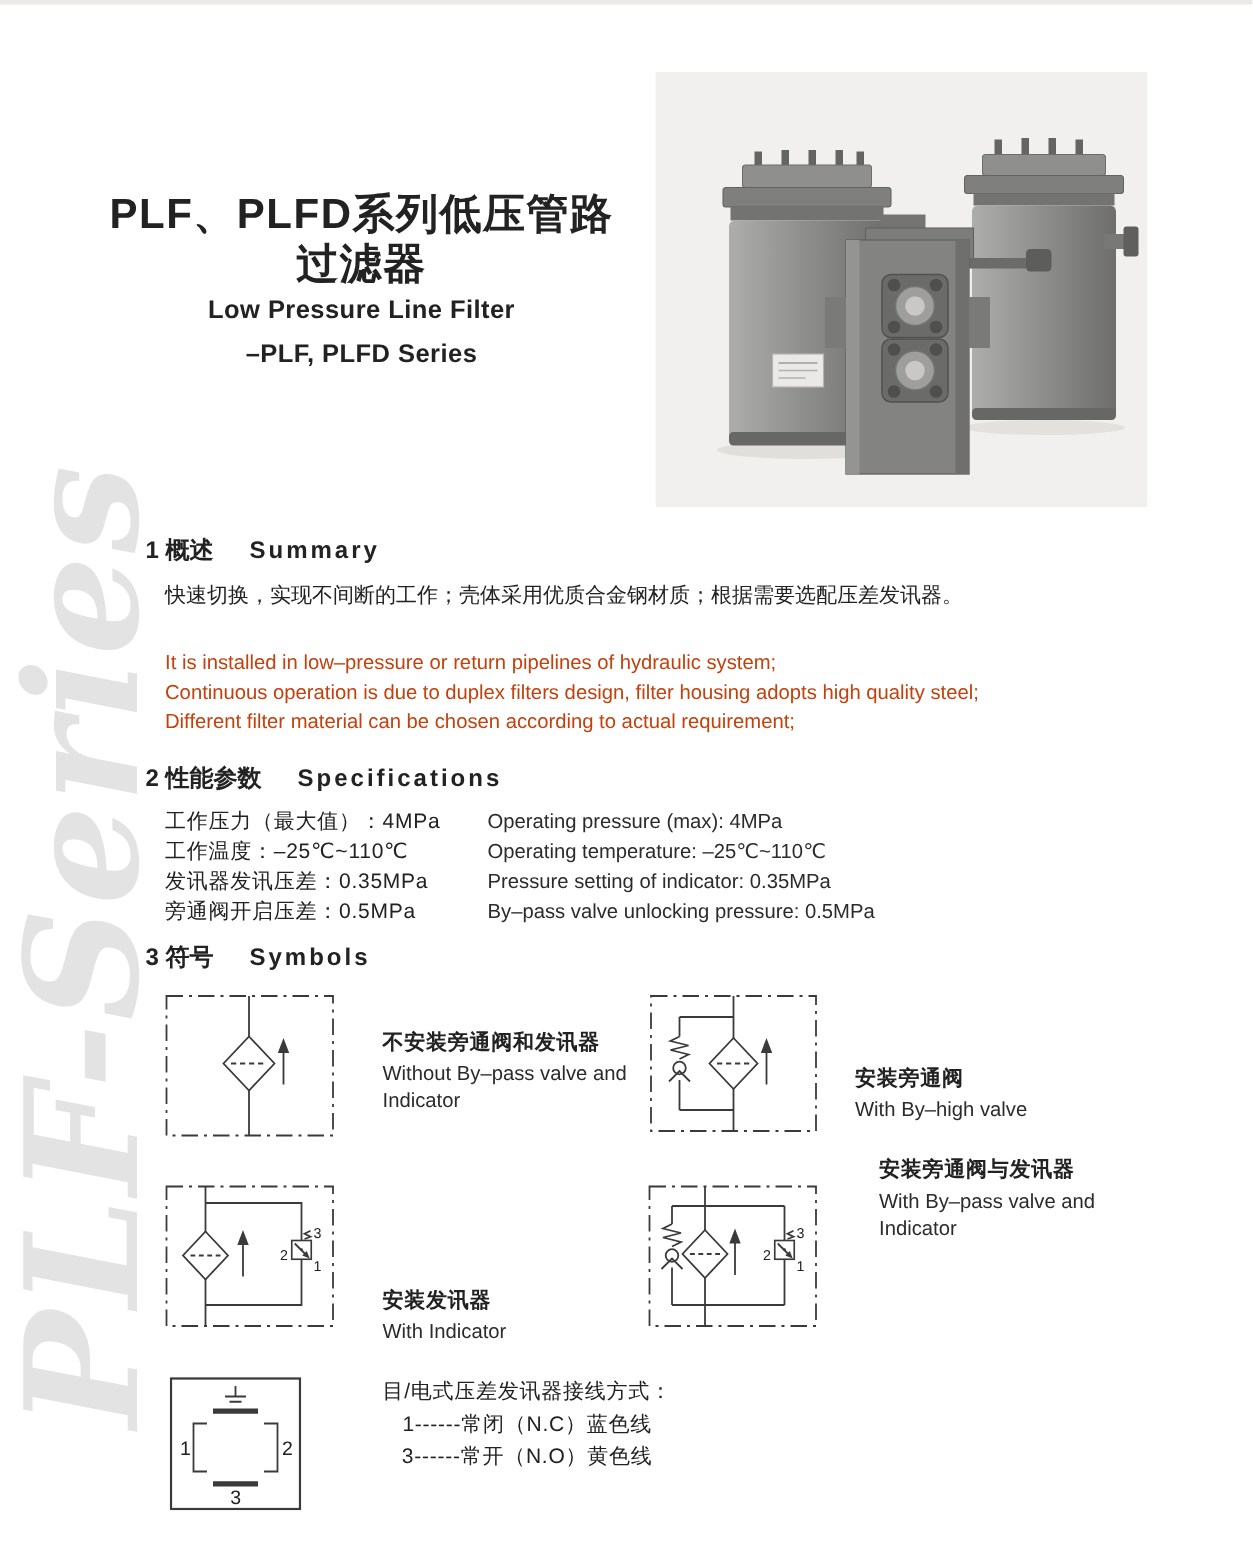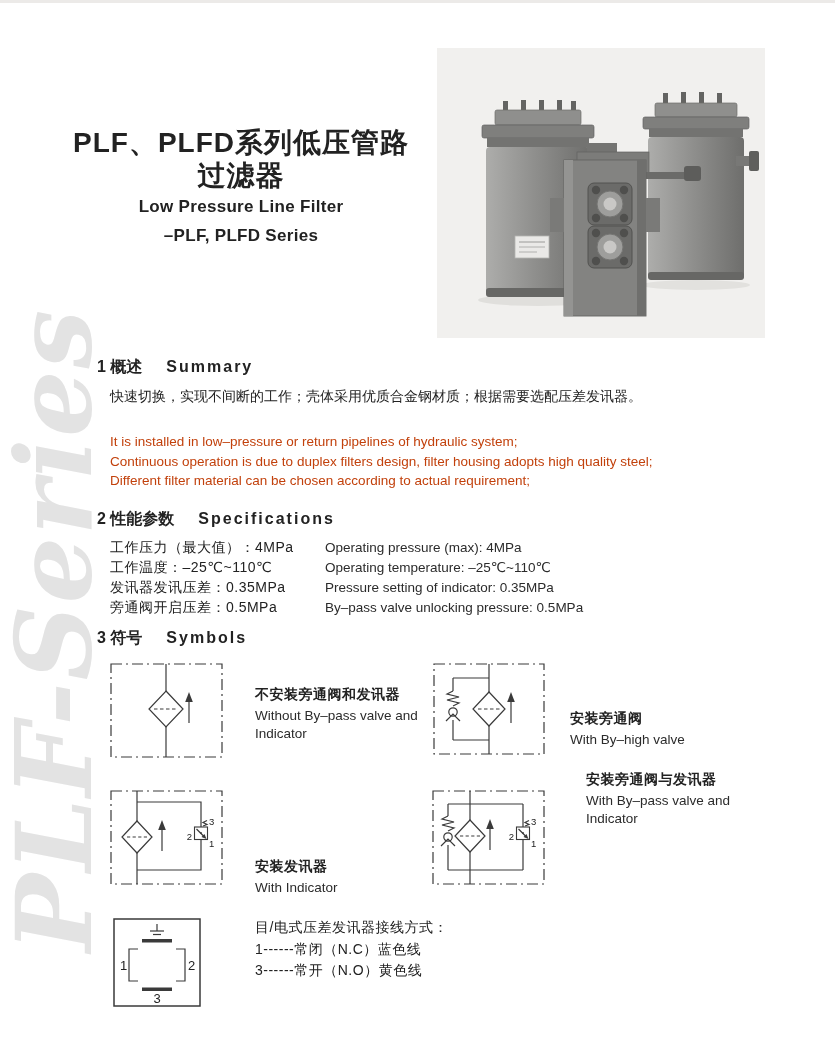--- a/index.html
+++ b/index.html
@@ -30,21 +30,21 @@
   .para-zh{position:absolute;left:110px;top:386px;width:560px;font-size:14px;line-height:21.5px;}
   .para-en{position:absolute;left:110px;top:432px;width:580px;font-size:13.5px;line-height:19.5px;color:#c2410c;}
   .spec-rows{position:absolute;left:110px;top:537px;width:600px;font-size:14px;}
   .spec-row{height:20px;line-height:20px;white-space:nowrap;}
   .spec-row .spec-zh{display:inline-block;width:215px;letter-spacing:0.5px;}
   .spec-row .spec-en{font-size:13.5px;color:#2b2b2b;}
   .sym-label{position:absolute;width:185px;}
   .sym-label .l-zh{font-size:14px;font-weight:bold;letter-spacing:0.5px;margin-bottom:3px;}
   .sym-label .l-en{font-size:13.5px;line-height:17.5px;color:#2b2b2b;max-width:172px;}
   .sym{position:absolute;}
-  .wiring{position:absolute;left:255px;top:917px;font-size:14px;line-height:21.5px;letter-spacing:0.5px;}
+  .wiring{position:absolute;left:255px;top:917px;font-size:14px;line-height:21.5px;letter-spacing:0.5px;text-align:center;}
   svg{display:block;}
   .diag{stroke:#3a3a3a;stroke-width:1.2;fill:none;}
   .diag-fill{fill:#3a3a3a;stroke:none;}
   .pin-num{font-family:"Liberation Sans",sans-serif;font-size:9.5px;fill:#222;}
   .conn-num{font-family:"Liberation Sans",sans-serif;font-size:13px;fill:#222;}
 </style>
 </head>
 <body>
 
 <div class="top-strip"></div>

